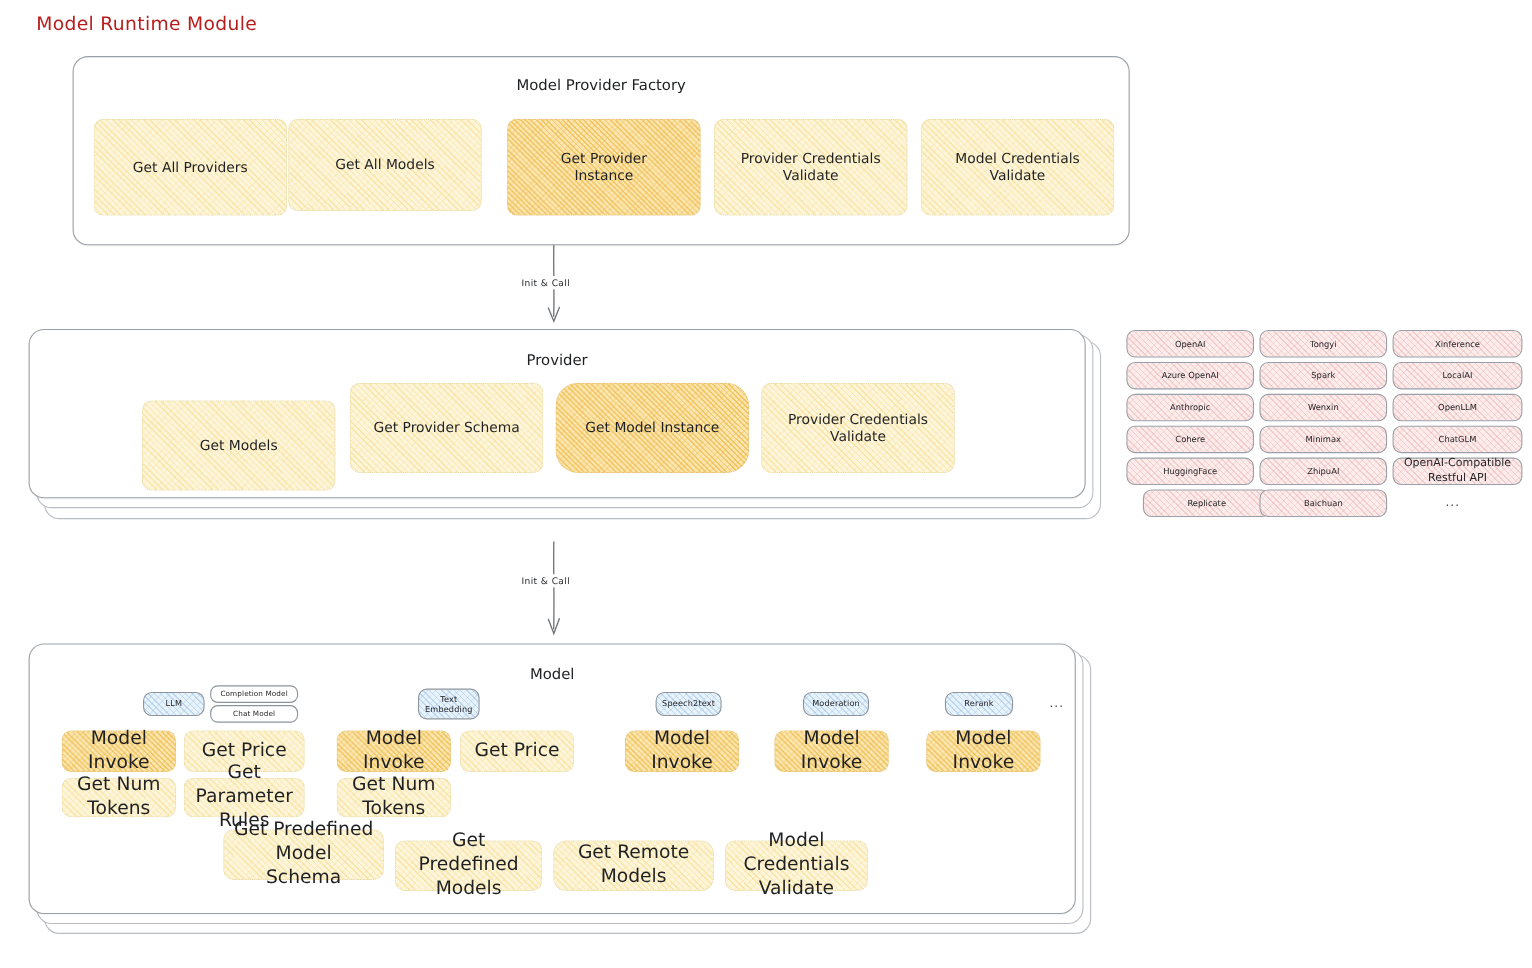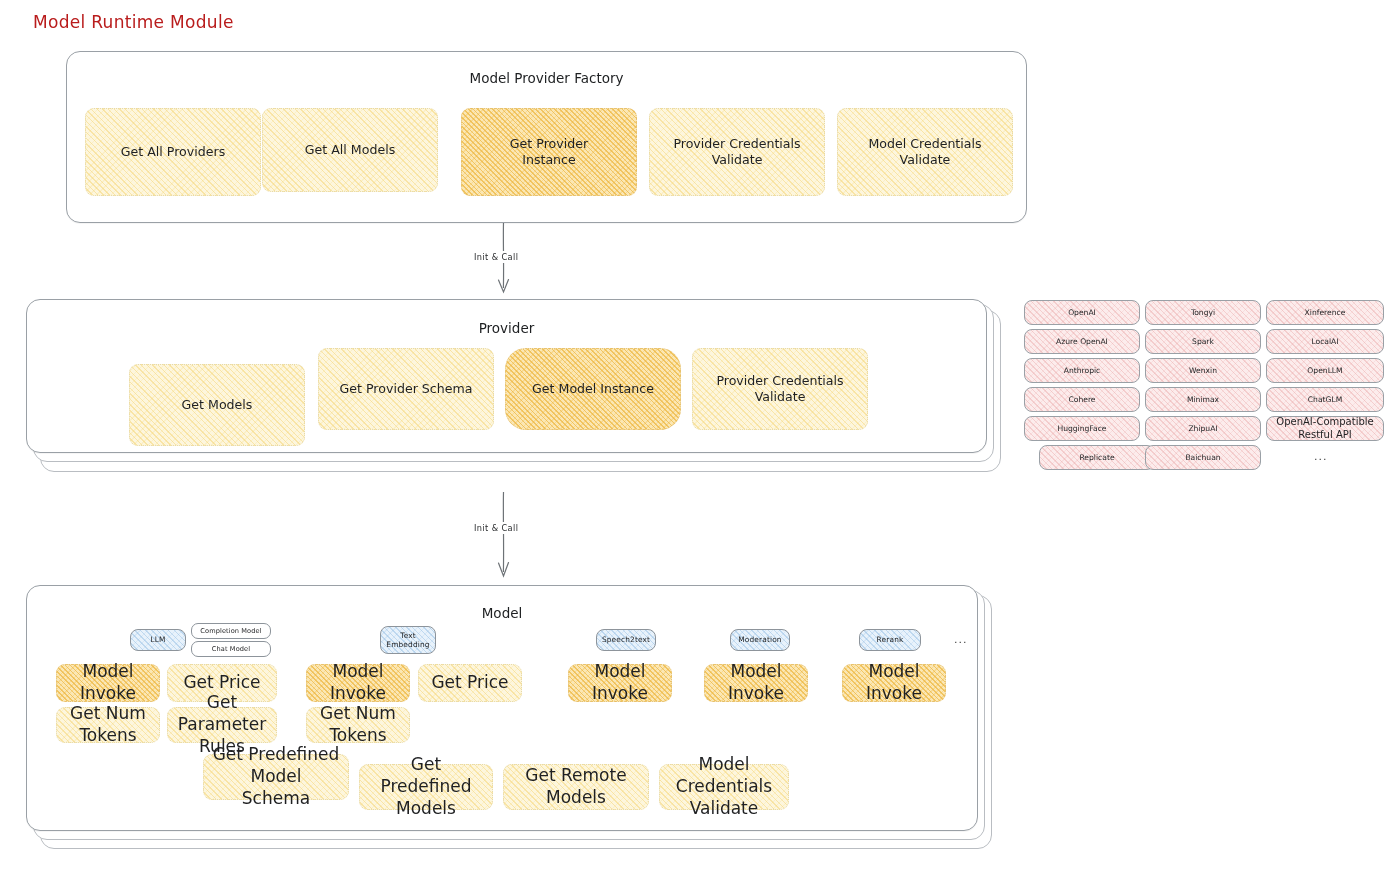--- a/index.html
+++ b/index.html
@@ -214,17 +214,17 @@
     <div class="box blue fs-tag" style="left:703px;top:43px;width:60px;height:22px;">Moderation</div>
     <div class="box yellow-dark fs-box-sm" style="left:677px;top:78px;width:104px;height:38px;">Model Invoke</div>
 
     <div class="box blue fs-tag" style="left:832px;top:43px;width:62px;height:22px;">Rerank</div>
     <div class="box yellow-dark fs-box-sm" style="left:815px;top:78px;width:104px;height:38px;">Model Invoke</div>
 
     <div class="ellipsis" style="left:927px;top:47px;">...</div>
 
     <div class="box yellow-light fs-box-sm" style="left:176px;top:168px;width:146px;height:46px;">Get Predefined Model<br>Schema</div>
     <div class="box yellow-light fs-box-sm" style="left:332px;top:178px;width:134px;height:46px;">Get Predefined<br>Models</div>
-    <div class="box yellow-light fs-box-sm" style="left:476px;top:178px;width:146px;height:46px;">Get Remote Models</div>
+    <div class="box yellow-light fs-box-sm" style="left:476px;top:178px;width:146px;height:46px;border-radius:12px;">Get Remote Models</div>
     <div class="box yellow-light fs-box-sm" style="left:632px;top:178px;width:130px;height:46px;">Model Credentials<br>Validate</div>
   </div>
 
 </div>
 
 </body></html>

